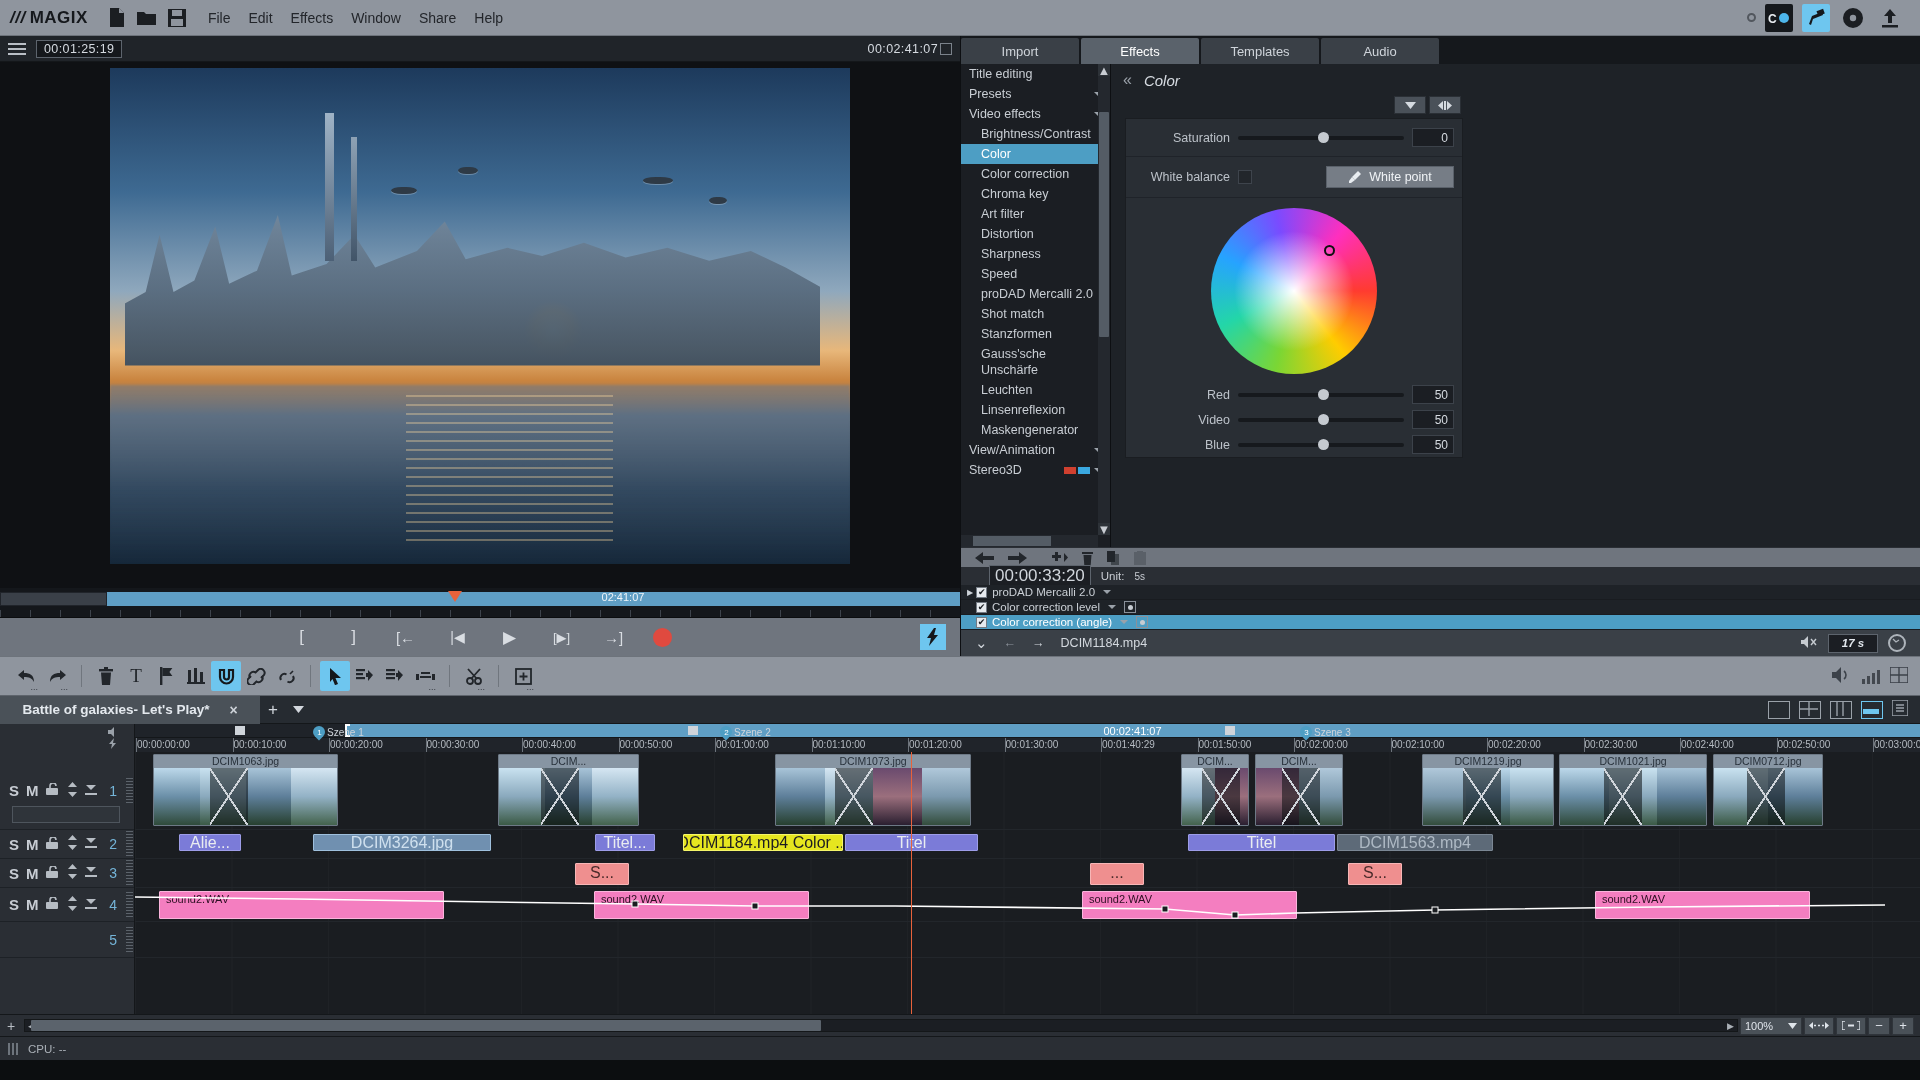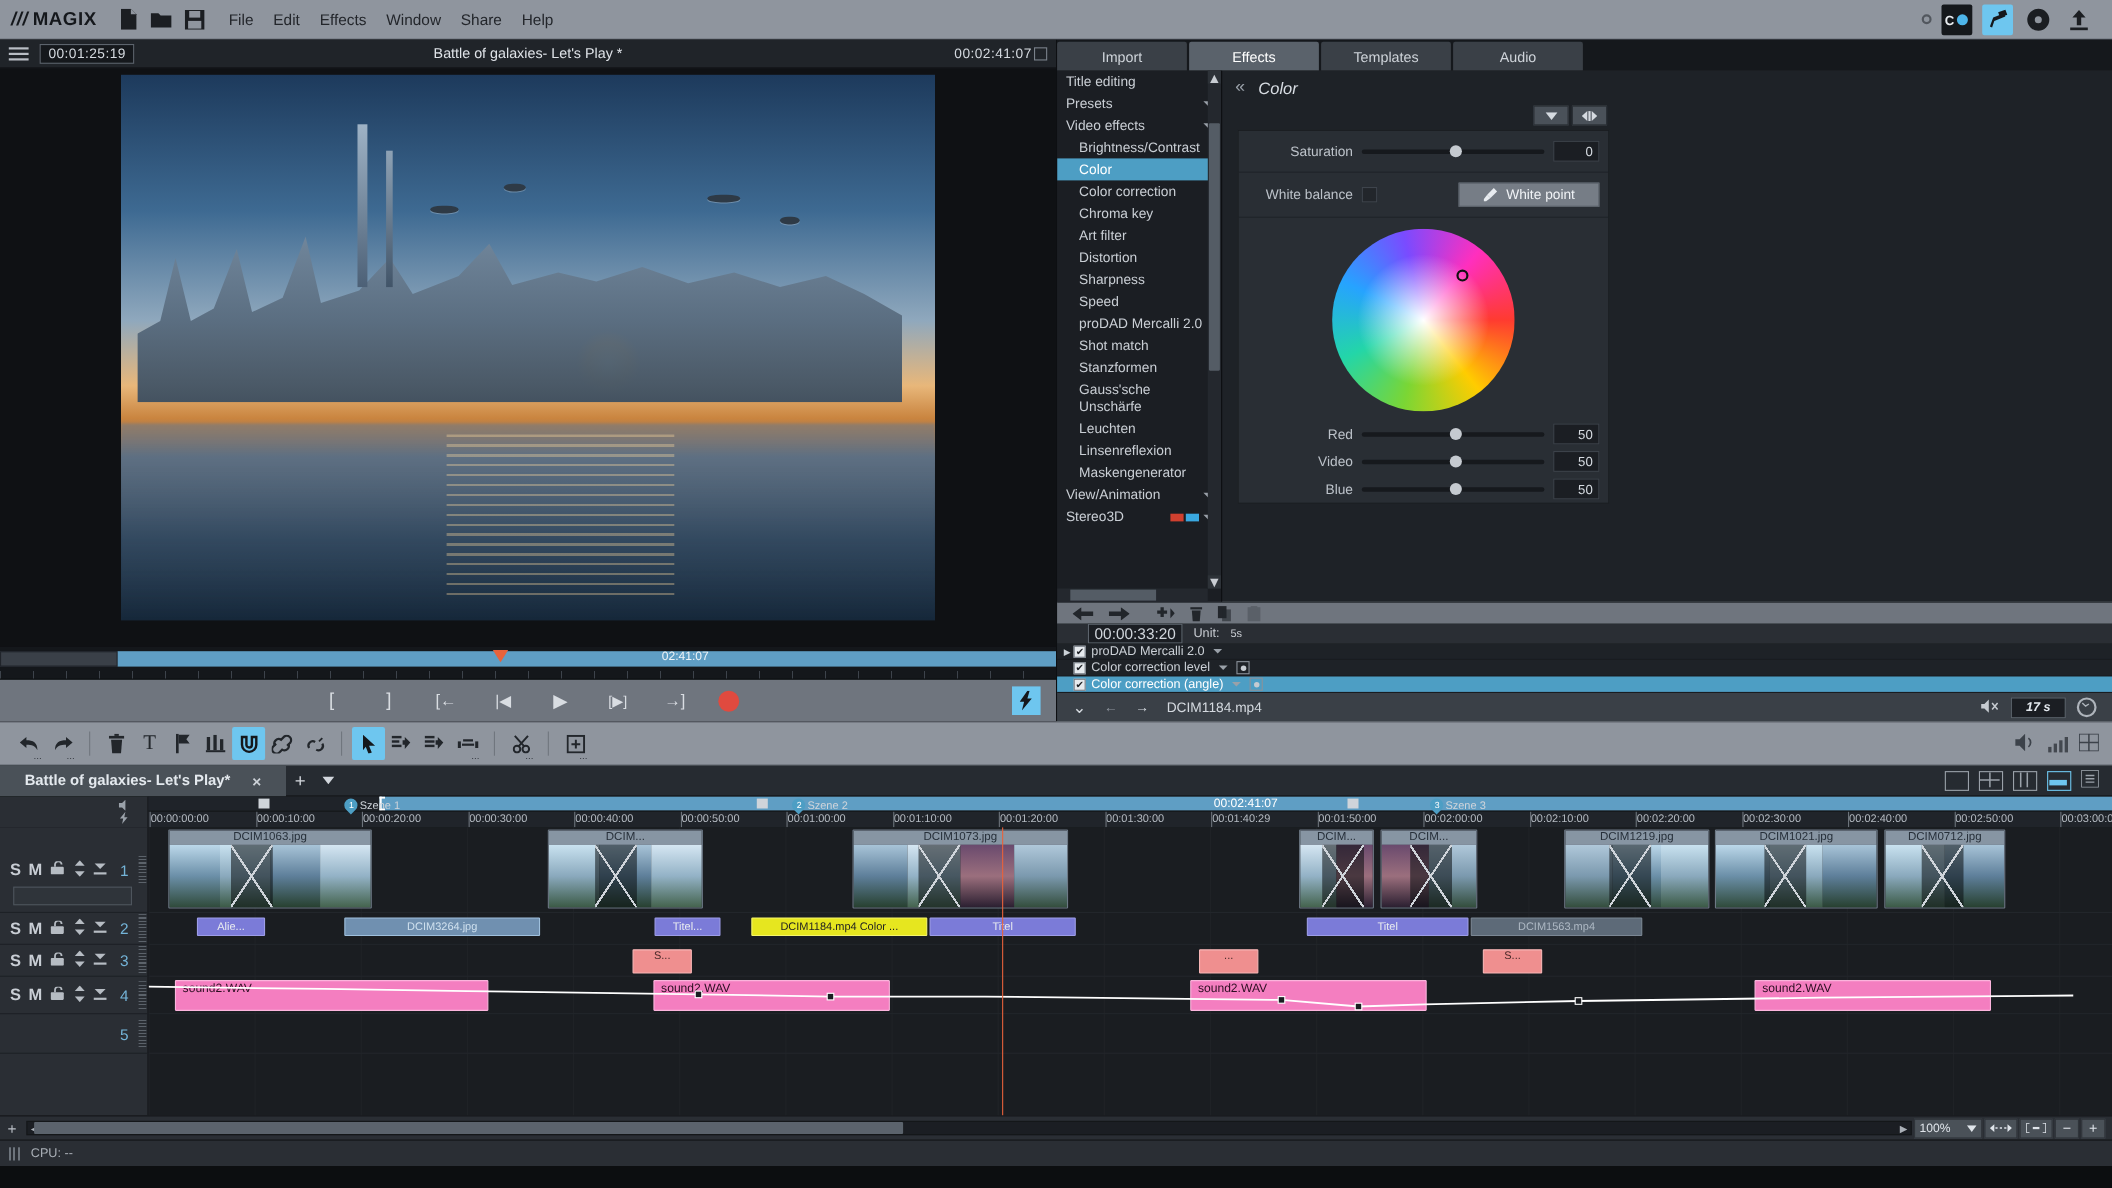--- a/index.html
+++ b/index.html
@@ -130,21 +130,21 @@
       radial-gradient(circle closest-side, #ffffff 0%, rgba(255,255,255,0) 72%),
       conic-gradient(from 90deg, #ff3b30, #ffcc00, #7bd634, #23d6a8, #26a3ff, #7a4bff, #ff2fbe, #ff3b30);
   }
   .wheel-knob { position:absolute; width:11px;height:11px;border-radius:50%;border:2px solid #111; left: 68%; top: 22%;}
 
   
   .kf-toolbar { height: 20px; background:#6f757e; display:flex; align-items:center; gap:14px; padding: 0 14px; border-top:1px solid #2a2e34;}
   .kf-toolbar .ic { color:#22262b; display:flex; align-items:center; cursor:pointer;}
   .kf-toolbar .ic.dim { color:#5a6068; }
   .kf-head { height: 18px; background:#2a2e34; display:flex; align-items:center; gap: 10px; padding-left: 28px; font-size: 11.5px;}
-  .kf-tc { border:1px solid #5d646d; padding: 0 5px; background:#1b1e23; color:#d0d5db; font-size:14px;}
+  .kf-tc { border:1px solid #5d646d; padding: 0 5px; background:#1b1e23; color:#d0d5db; font-size:17px;}
   .kf-rows { background:#1e2227; }
   .kf-row { height: 15px; display:flex; align-items:center; font-size:11.5px; color:#cbd0d6; padding-left:6px; border-bottom:1px solid #191c20;}
   .kf-row.sel { background:#4d9ec4; color:#fff; }
   .kf-check { width:11px;height:11px;border:1px solid #737a83; background:#e6eaee; color:#1c1f24; font-size:9px;
     display:flex;align-items:center;justify-content:center; margin-right:5px;}
   .kf-caret { margin-left: 8px; width:0;height:0;border-left:4px solid transparent;border-right:4px solid transparent;border-top:4px solid #9aa1a9;}
   .kf-sqbtn { width:12px;height:12px;border:1px solid #8a919a; margin-left:8px; display:flex;align-items:center;justify-content:center;}
   .kf-sqbtn i { width:5px;height:5px;border-radius:50%;background:#c6cbd1;}
   .kf-footer { height: 26px; background:#3a4047; display:flex; align-items:center; gap:16px; padding: 0 14px; font-size:12.5px; color:#d4d9df;}
   .kf-foot-right { margin-left:auto; display:flex; align-items:center; gap:10px;font-style:italic;}
@@ -211,21 +211,21 @@
   .clip-v { background:#2e3238; border:1px solid #6d7986; }
   .clip-v .hdr { height: 13px; background:#8795a3; color:#27303a; text-align:center; font-size:10.5px; line-height:13px;
     overflow:hidden; white-space:nowrap;}
   .clip-v .thumbs { position:absolute; left:0; right:0; top:13px; bottom:0; display:flex;}
   .thumb { flex:1; min-width:0; }
   .xfade { position:absolute; top:13px; bottom:0; width: 38px; background:rgba(10,12,14,.55);}
   .xfade::before,.xfade::after { content:''; position:absolute; left:0; top:0; width:100%; height:100%;}
   .xfade::before { background: linear-gradient(to bottom right, transparent 48%, #cfd4da 48%, #cfd4da 51%, transparent 51%);}
   .xfade::after { background: linear-gradient(to top right, transparent 48%, #cfd4da 48%, #cfd4da 51%, transparent 51%);}
 
-  .clip-t { display:flex; align-items:center; justify-content:center; color:#e9ecf0; font-size:10px; height: 17px; border-radius:1px;
+  .clip-t { display:flex; align-items:center; justify-content:center; color:#e9ecf0; font-size:16px; height: 17px; border-radius:1px;
     white-space:nowrap; overflow:hidden;}
   .c-purple { background:#7b7bd8; border:1px solid #9d9de8;}
   .c-blue   { background:#7090b0; border:1px solid #9fc0dd; color:#cfe0ee;}
   .c-yellow { background:#e6e61f; border:1px solid #f5f56a; color:#1d1d22;}
   .c-grayb  { background:#5d6a78; border:1px solid #7b8794; color:#aeb9c4;}
   .c-salmon { background:#ef8f8f; border:1px solid #f7b6b6; color:#4a2a2a;}
   .c-pink   { background:#f47ec0; border:1px solid #fbb4dc; color:#3b1730;}
 
   .clip-audio { position:absolute; overflow:hidden;text-align:right; }
   .clip-audio .nm { position:absolute; left:6px; top:1px; color:#2d0f22; font-size:11px;}
@@ -318,21 +318,20 @@
   <div class="upper">
 
     <div class="preview-pane">
       <div class="prev-title">
         <div class="hamb">
             <i></i>
             <i></i>
             <i></i>
           </div>
         <div class="tc-box">00:01:25:19</div>
-        <div class="prev-name">Battle of galaxies- Let's Play *</div>
         <div class="tc-right">00:02:41:07</div>
         <div class="win-btn"></div>
       </div>
 
       <div class="video-wrap">
         <div class="video">
           <div class="sun"></div>
           <div class="city"></div>
           <div class="tower"></div>
           <div class="tower2"></div>

